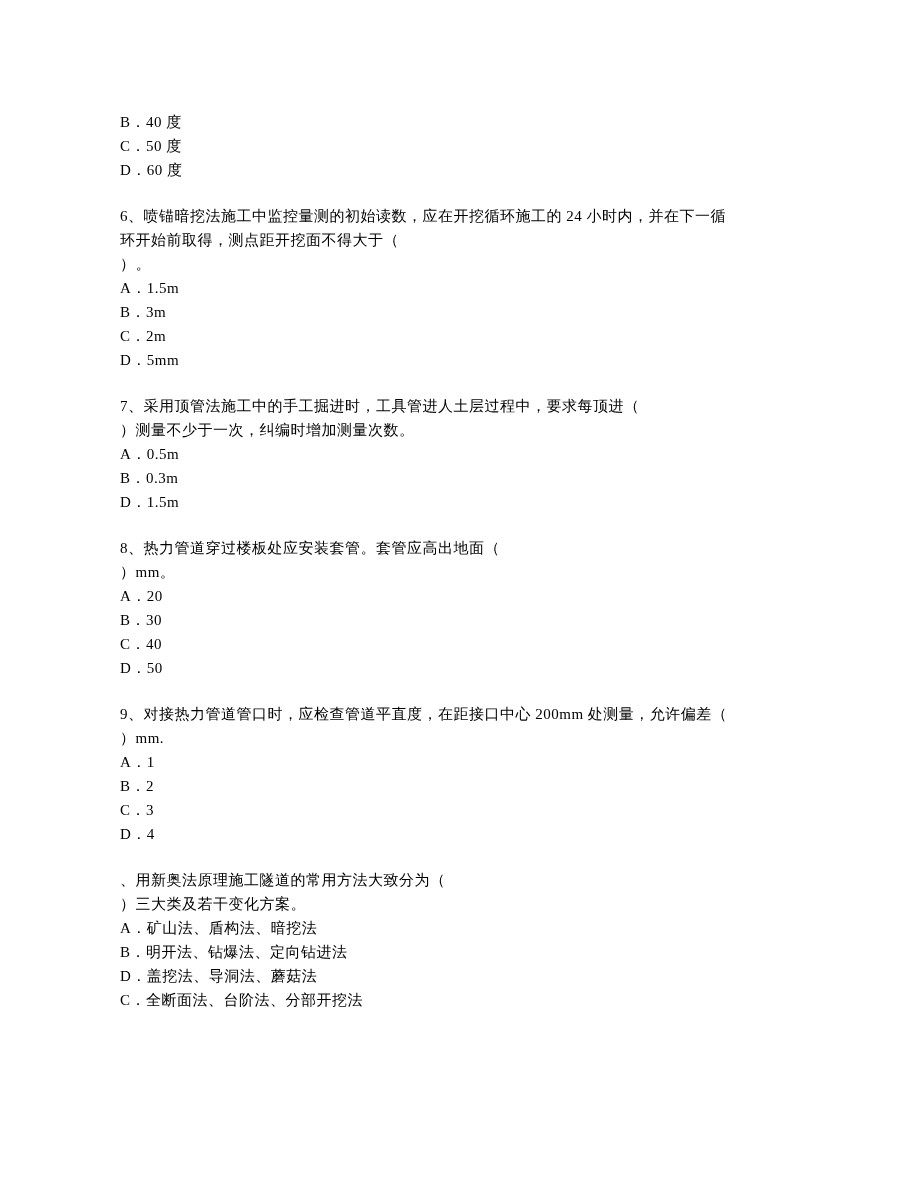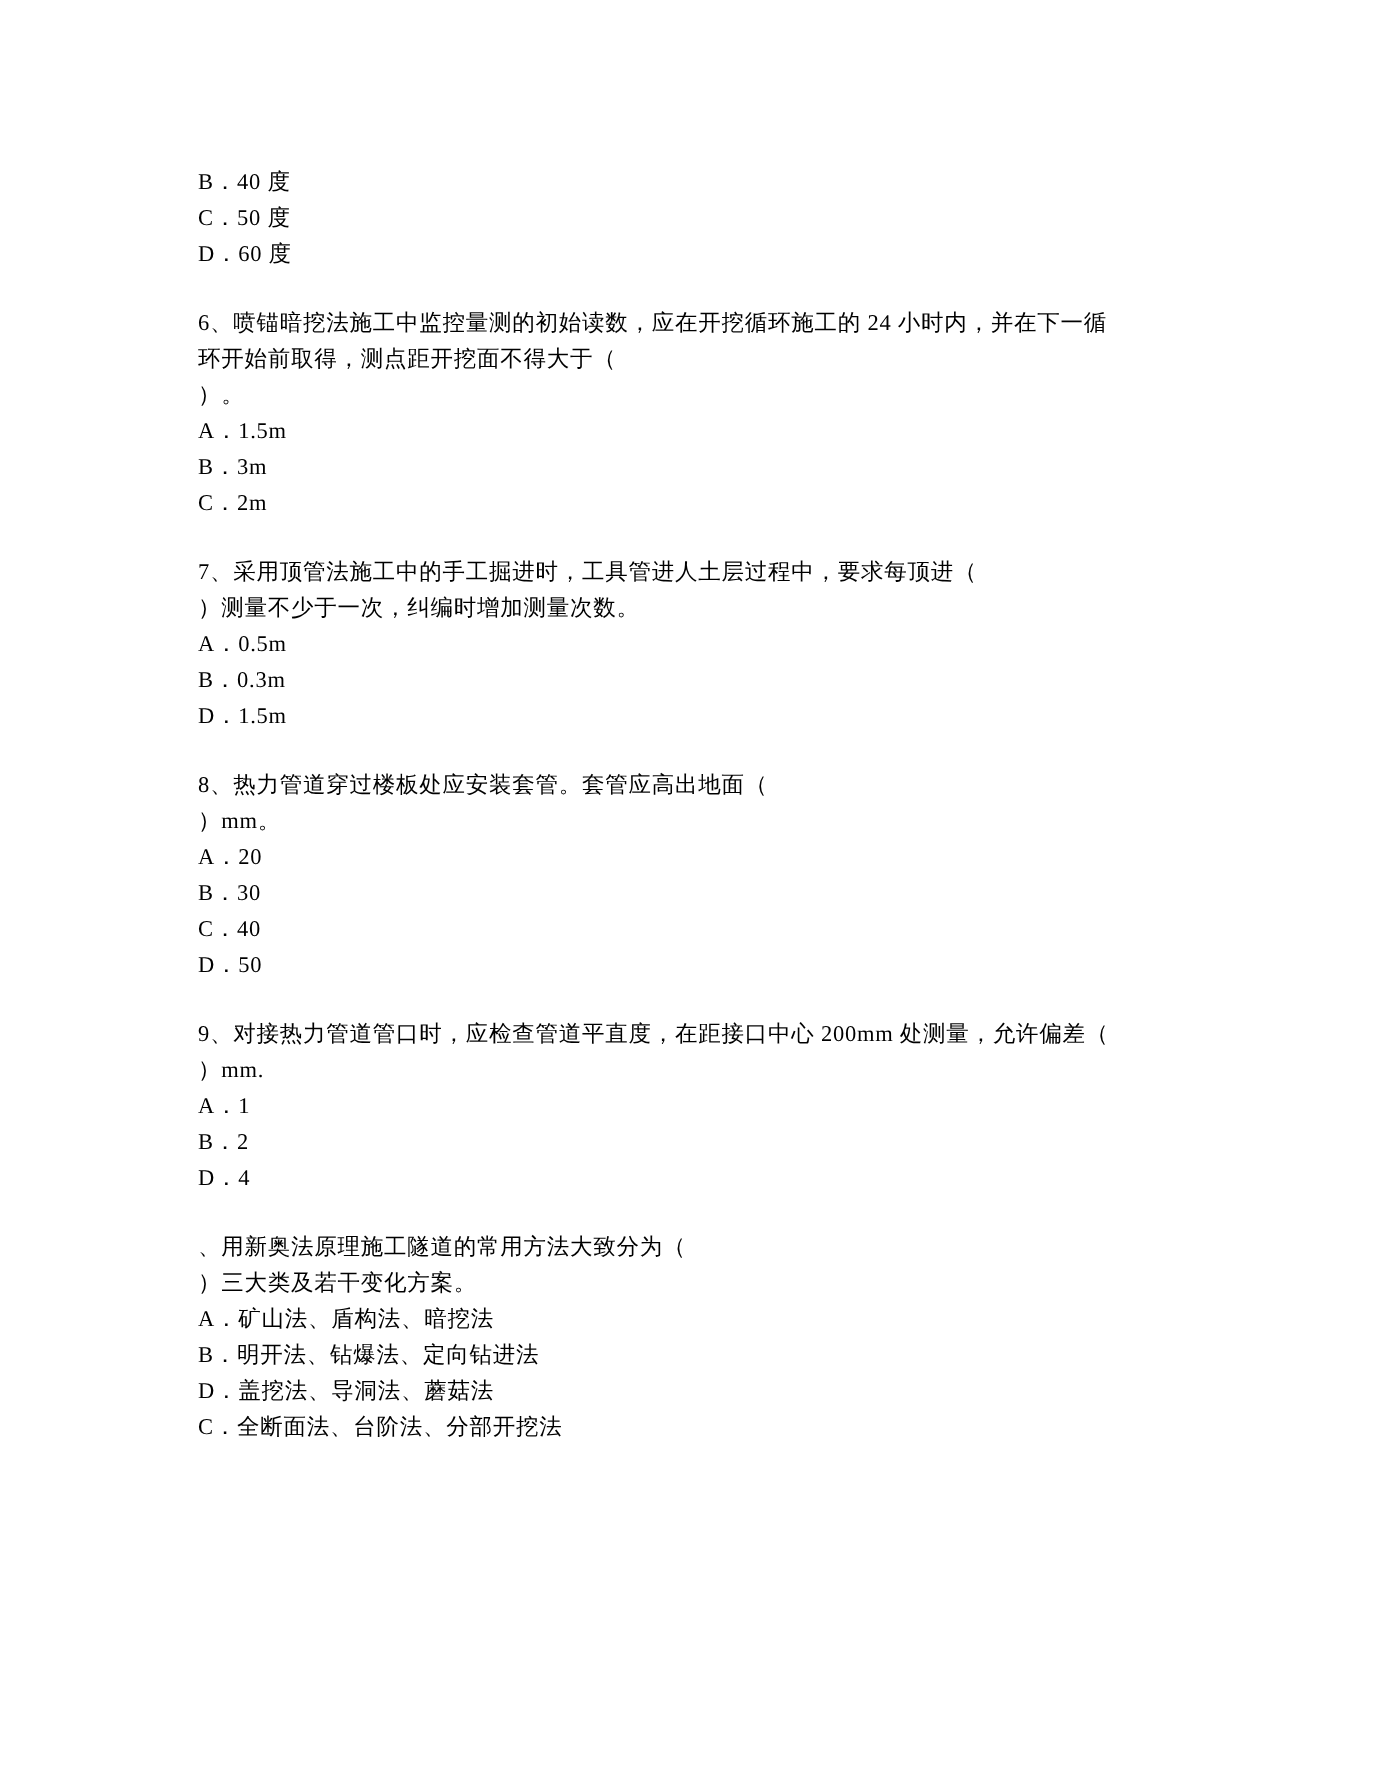--- a/index.html
+++ b/index.html
@@ -16,41 +16,41 @@
       min-height: 1191px;
       padding: 110px 120px 0 120px;
       box-sizing: border-box;
     }
     .line {
       white-space: pre-wrap;
       letter-spacing: 0.5px;
     }
     .block {
       margin-bottom: 22px;
-      margin-left: 12px;
     }
   </style>
 </head>
 <body>
 
 <div class="page">
 
   <div class="block">
     <div class="line">B．40 度</div>
     <div class="line">C．50 度</div>
     <div class="line">D．60 度</div>
   </div>
 
   <div class="block">
     <div class="line">6、喷锚暗挖法施工中监控量测的初始读数，应在开挖循环施工的 24 小时内，并在下一循</div>
     <div class="line">环开始前取得，测点距开挖面不得大于（</div>
     <div class="line">）。</div>
     <div class="line">A．1.5m</div>
     <div class="line">B．3m</div>
     <div class="line">C．2m</div>
+    <div class="line">D．5mm</div>
   </div>
 
   <div class="block">
     <div class="line">7、采用顶管法施工中的手工掘进时，工具管进人土层过程中，要求每顶进（</div>
     <div class="line">）测量不少于一次，纠编时增加测量次数。</div>
     <div class="line">A．0.5m</div>
     <div class="line">B．0.3m</div>
     <div class="line">D．1.5m</div>
   </div>
 
@@ -61,20 +61,21 @@
     <div class="line">B．30</div>
     <div class="line">C．40</div>
     <div class="line">D．50</div>
   </div>
 
   <div class="block">
     <div class="line">9、对接热力管道管口时，应检查管道平直度，在距接口中心 200mm 处测量，允许偏差（</div>
     <div class="line">）mm.</div>
     <div class="line">A．1</div>
     <div class="line">B．2</div>
+    <div class="line">C．3</div>
     <div class="line">D．4</div>
   </div>
 
   <div class="block">
     <div class="line">、用新奥法原理施工隧道的常用方法大致分为（</div>
     <div class="line">）三大类及若干变化方案。</div>
     <div class="line">A．矿山法、盾构法、暗挖法</div>
     <div class="line">B．明开法、钻爆法、定向钻进法</div>
     <div class="line">D．盖挖法、导洞法、蘑菇法</div>
     <div class="line">C．全断面法、台阶法、分部开挖法</div>

